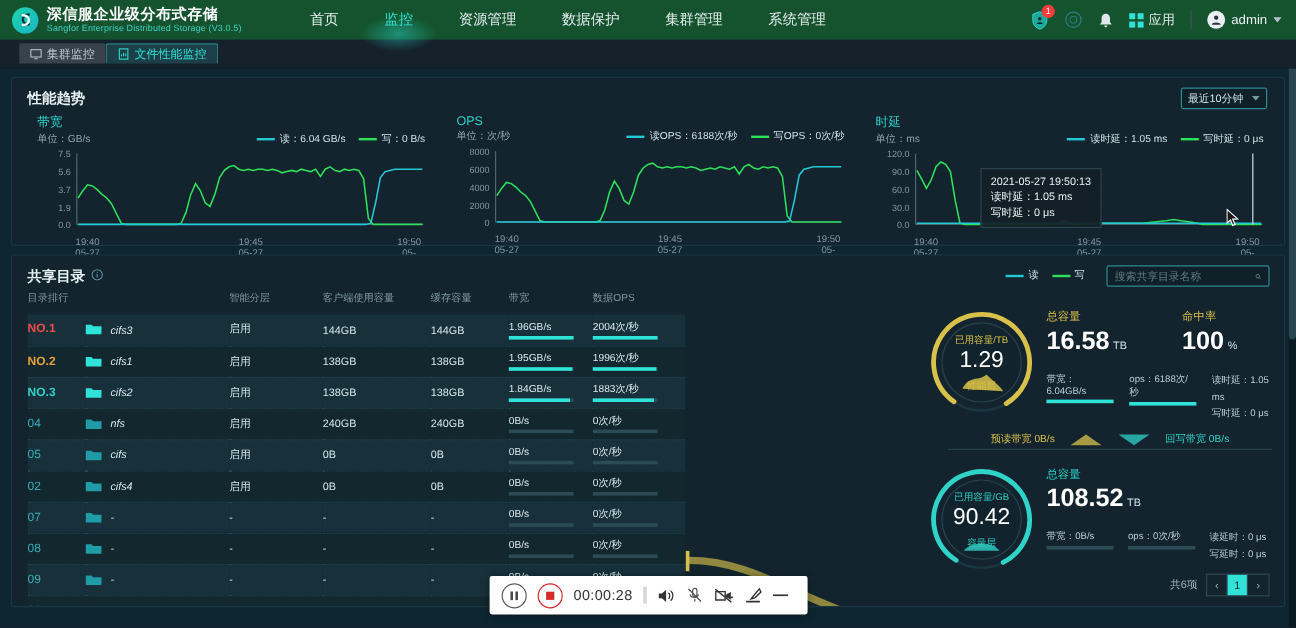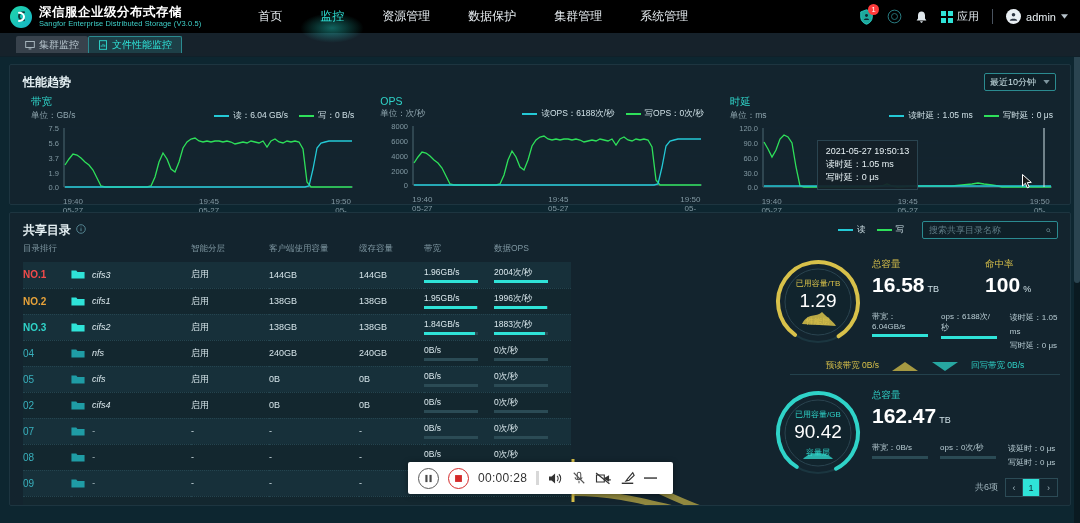--- a/index.html
+++ b/index.html
@@ -6,21 +6,21 @@
   body {
     width: 1080px; height: 523px; overflow: hidden;
     background: #0d2630;
     font-family: "Liberation Sans", "DejaVu Sans", sans-serif;
     font-size: 11px; color: #cfe3e8;
     position: relative;
   }
 
   
   .topbar {
-    height: 33px; background: #000000; display: flex; align-items: center;
+    height: 33px; background: #14532d; display: flex; align-items: center;
     position: relative; z-index: 40;
   }
   .logo-wrap { display: flex; align-items: center; padding-left: 10px; }
   .logo-mark {
     width: 22px; height: 22px; border-radius: 50%;
     background: linear-gradient(135deg,#1fd6a8,#17b3c9);
     display: flex; align-items: center; justify-content: center;
     margin-right: 7px; flex: none;
   }
   .logo-mark svg { display: block; }
@@ -167,21 +167,21 @@
   .lat-col { font-size: 8px; color: #b9cdd4; line-height: 14px; }
   .mid-row {
     display: flex; align-items: center; justify-content: center; gap: 12px;
     font-size: 8.5px; margin: 4px 0 2px 0;
   }
   .mid-row b { font-weight: normal; }
   .hr-soft { height: 1px; background: #23414c; margin: 2px 10px 0 10px;}
 
   
   .recorder {
-    position: absolute; left: 408px; top: 462px; width: 265px; height: 32px;
+    position: absolute; left: 408px; top: 480px; width: 265px; height: 32px;
     background: #fff; border-radius: 2px; display: flex; align-items: center;
     padding: 0 10px; gap: 9px; z-index: 60; box-shadow: 0 1px 6px rgba(0,0,0,.4);
   }
   .rbtn { width: 21px; height: 21px; border-radius: 50%; border: 1.4px solid #5a5a5a;
           display: flex; align-items: center; justify-content: center; cursor: pointer; }
   .rbtn.stop { border-color: #d42a2a; }
   .rtime { font-size: 12px; color: #333; letter-spacing: .3px; }
   .rsep { width: 3px; height: 14px; background: #d8d8d8; }
   .ricon { cursor: pointer; display: flex; align-items: center; color: #444; }
   .scrollbar-right {
@@ -849,21 +849,21 @@
       <path d="M31 72 C38 64 54 64 61 72 Z" fill="#2fd3c8" opacity=".8"></path>
     </svg>
     <div class="gauge" style="pointer-events:none">
       <div class="gauge-label g-top" style="color:#2fd3c8">已用容量/GB</div>
       <div class="gauge-label g-val">90.42</div>
       <div class="gauge-label g-bot" style="color:#2fd3c8">容量层</div>
     </div>
     <div class="stat-right">
       <div>
         <div class="stat-cap-label" style="color:#2fd3c8">总容量</div>
-        <div class="stat-big"><span>162.47</span><span class="stat-unit">TB</span></div>
+        <div class="stat-big"><span>108.52</span><span class="stat-unit">TB</span></div>
       </div>
       <div class="stat-cols">
         <div class="sc">
           <span>带宽：0B/s</span>
           <div class="mini-track">
               <i class="mini-fill" style="width:0%;background:#2fe3d8"></i>
             </div>
         </div>
         <div class="sc">
           <span>ops：0次/秒</span>

